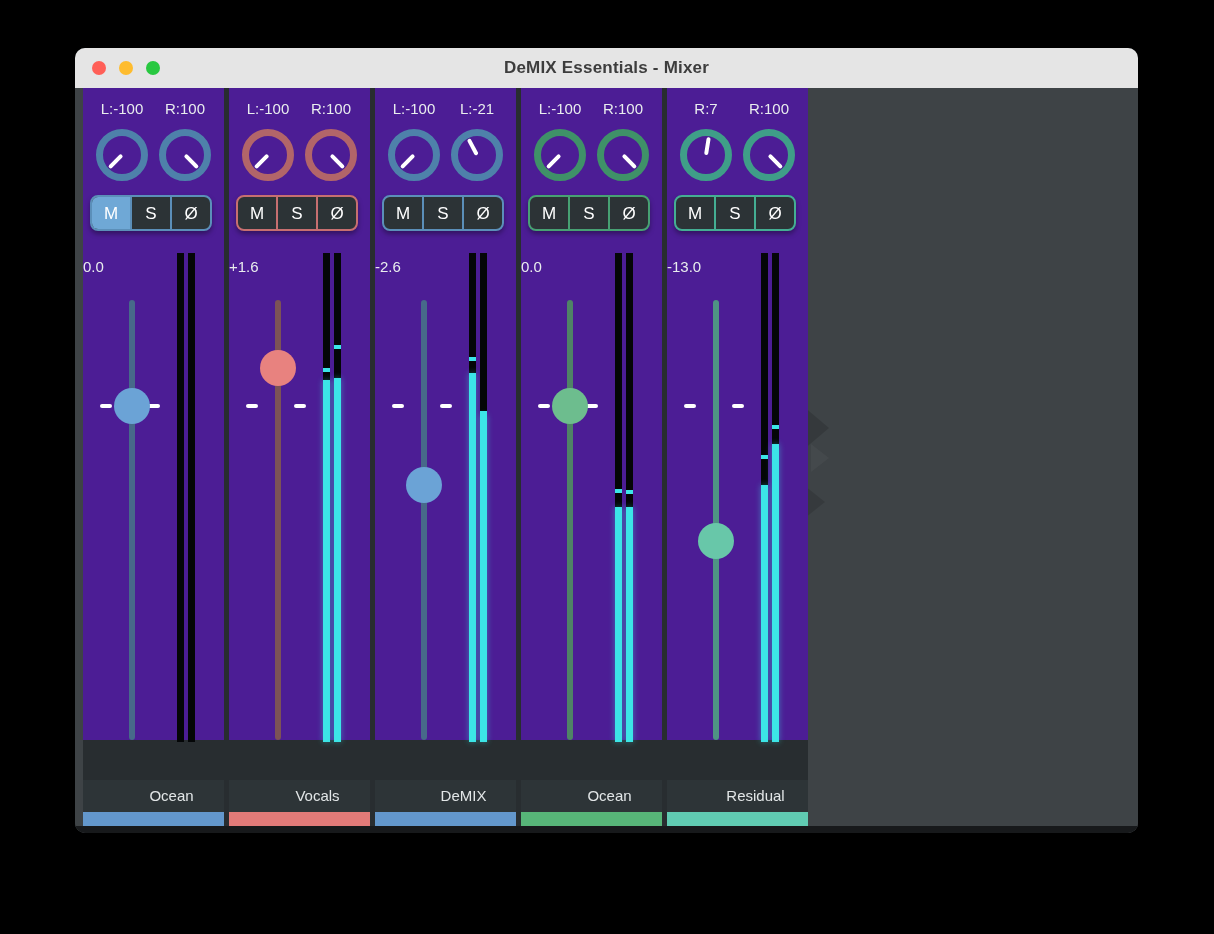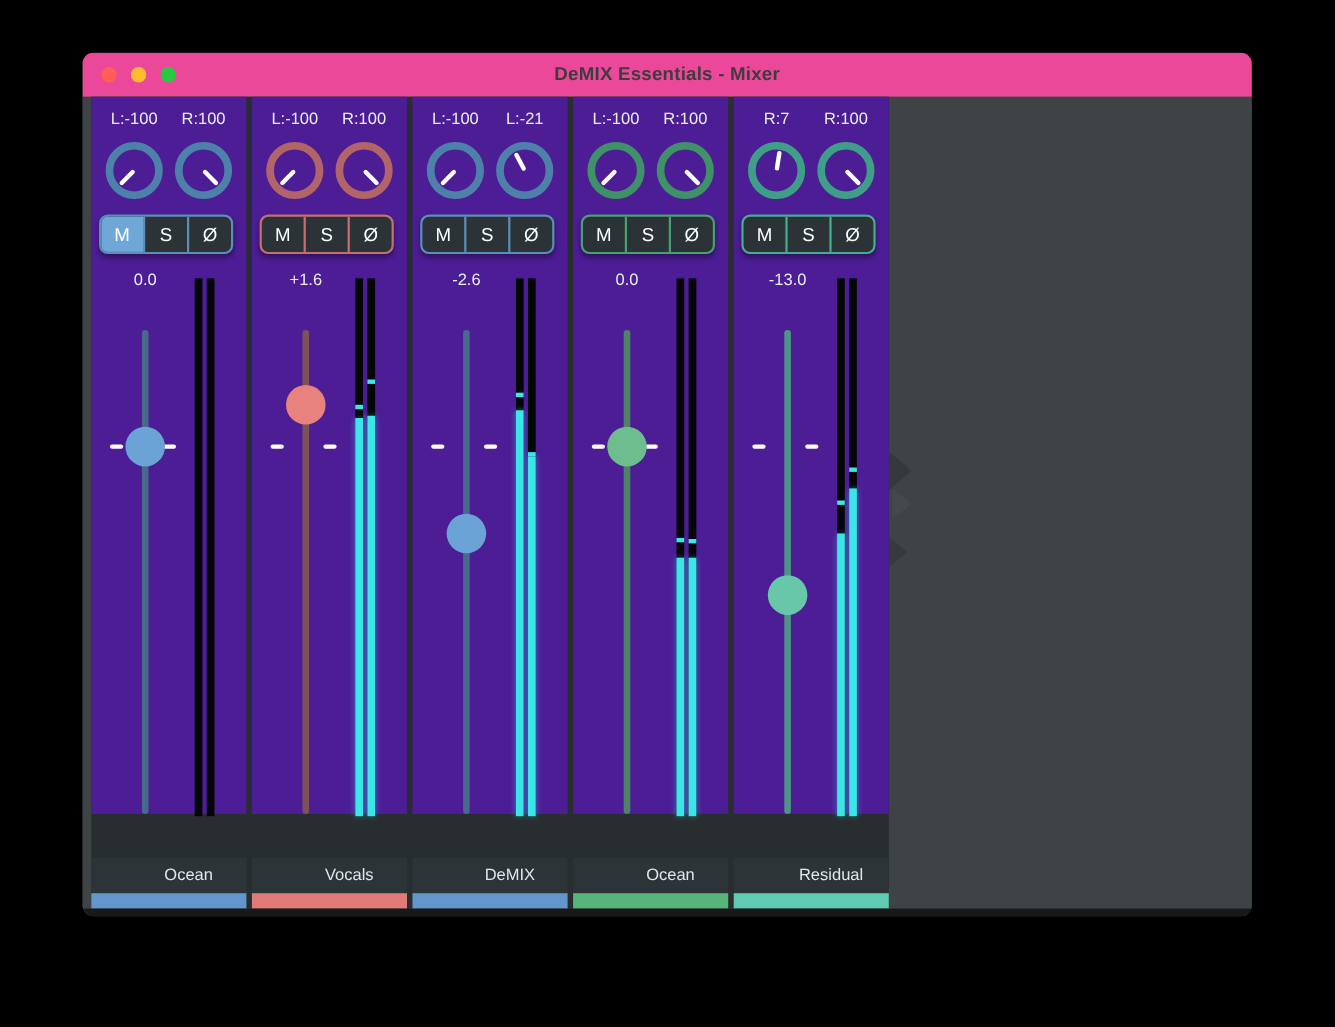--- a/index.html
+++ b/index.html
@@ -10,21 +10,21 @@
   }
   .window{
     position:absolute;left:75px;top:48px;width:1063px;height:785px;
     border-radius:10px;overflow:hidden;
     box-shadow:0 18px 40px rgba(0,0,0,.65);
     background:#3e4346;
   }
   
   .titlebar{
     position:absolute;left:0;top:0;right:0;height:40px;
-    background:#ec4899;display:flex;align-items:center;justify-content:center;
+    background:#e5e5e5;display:flex;align-items:center;justify-content:center;
   }
   .lights{position:absolute;left:17px;top:0;height:40px;display:flex;align-items:center;gap:13px;}
   .light{width:14px;height:14px;border-radius:50%;display:inline-block;cursor:pointer;}
   .light.red{background:#ff5f57;}
   .light.yellow{background:#febc2e;}
   .light.green{background:#28c840;}
   .title{font-size:17px;font-weight:bold;color:#3d3d3d;letter-spacing:.2px;}
   
   .content{
     position:absolute;left:0;top:40px;right:0;bottom:0;background:#3e4346;
@@ -67,21 +67,21 @@
     border:2px solid var(--border);border-radius:8px;overflow:hidden;
     display:flex;background:#2c3336;box-shadow:0 3px 5px rgba(0,0,0,.35);
   }
   .chbtn{
     flex:1;border:none;background:transparent;color:#fff;font-size:17px;
     font-family:inherit;padding:0;cursor:pointer;line-height:1;
   }
   .chbtn + .chbtn{border-left:2px solid var(--border);}
   .chbtn.active{background:var(--active);}
   .fader-value{
-    position:absolute;left:0;top:158px;width:98px;text-align:center;
+    position:absolute;left:0;top:170px;width:98px;text-align:left;
     font-size:15px;color:#e9edee;
   }
   .tick{position:absolute;top:316px;width:12px;height:4px;background:#fff;border-radius:2px;}
   .tick.l{left:17px;}
   .tick.r{left:65px;}
   .fader-track{
     position:absolute;left:46px;top:212px;width:6px;height:440px;border-radius:3px;
     background:var(--track);cursor:pointer;
   }
   .fader-thumb{

